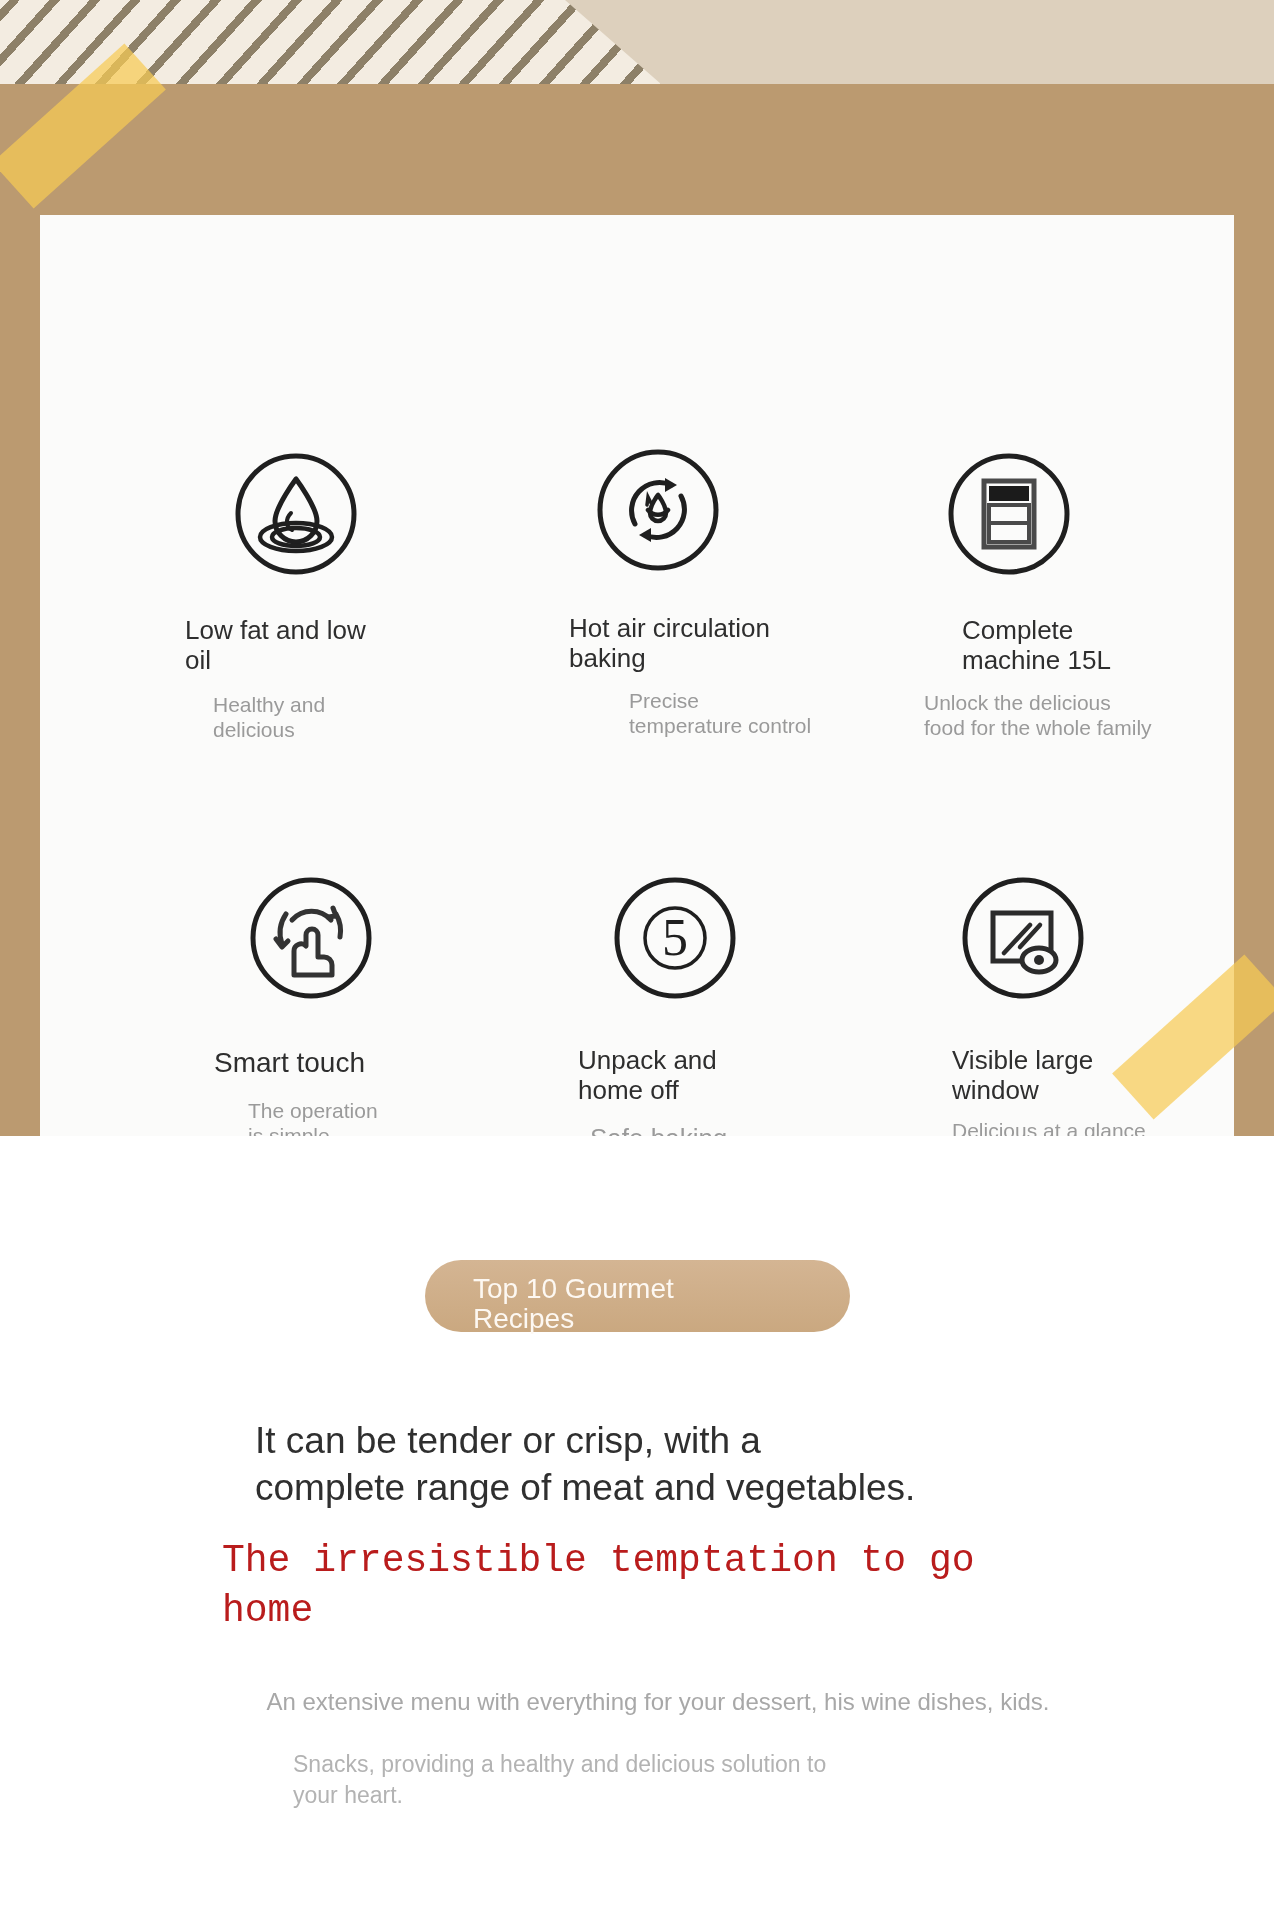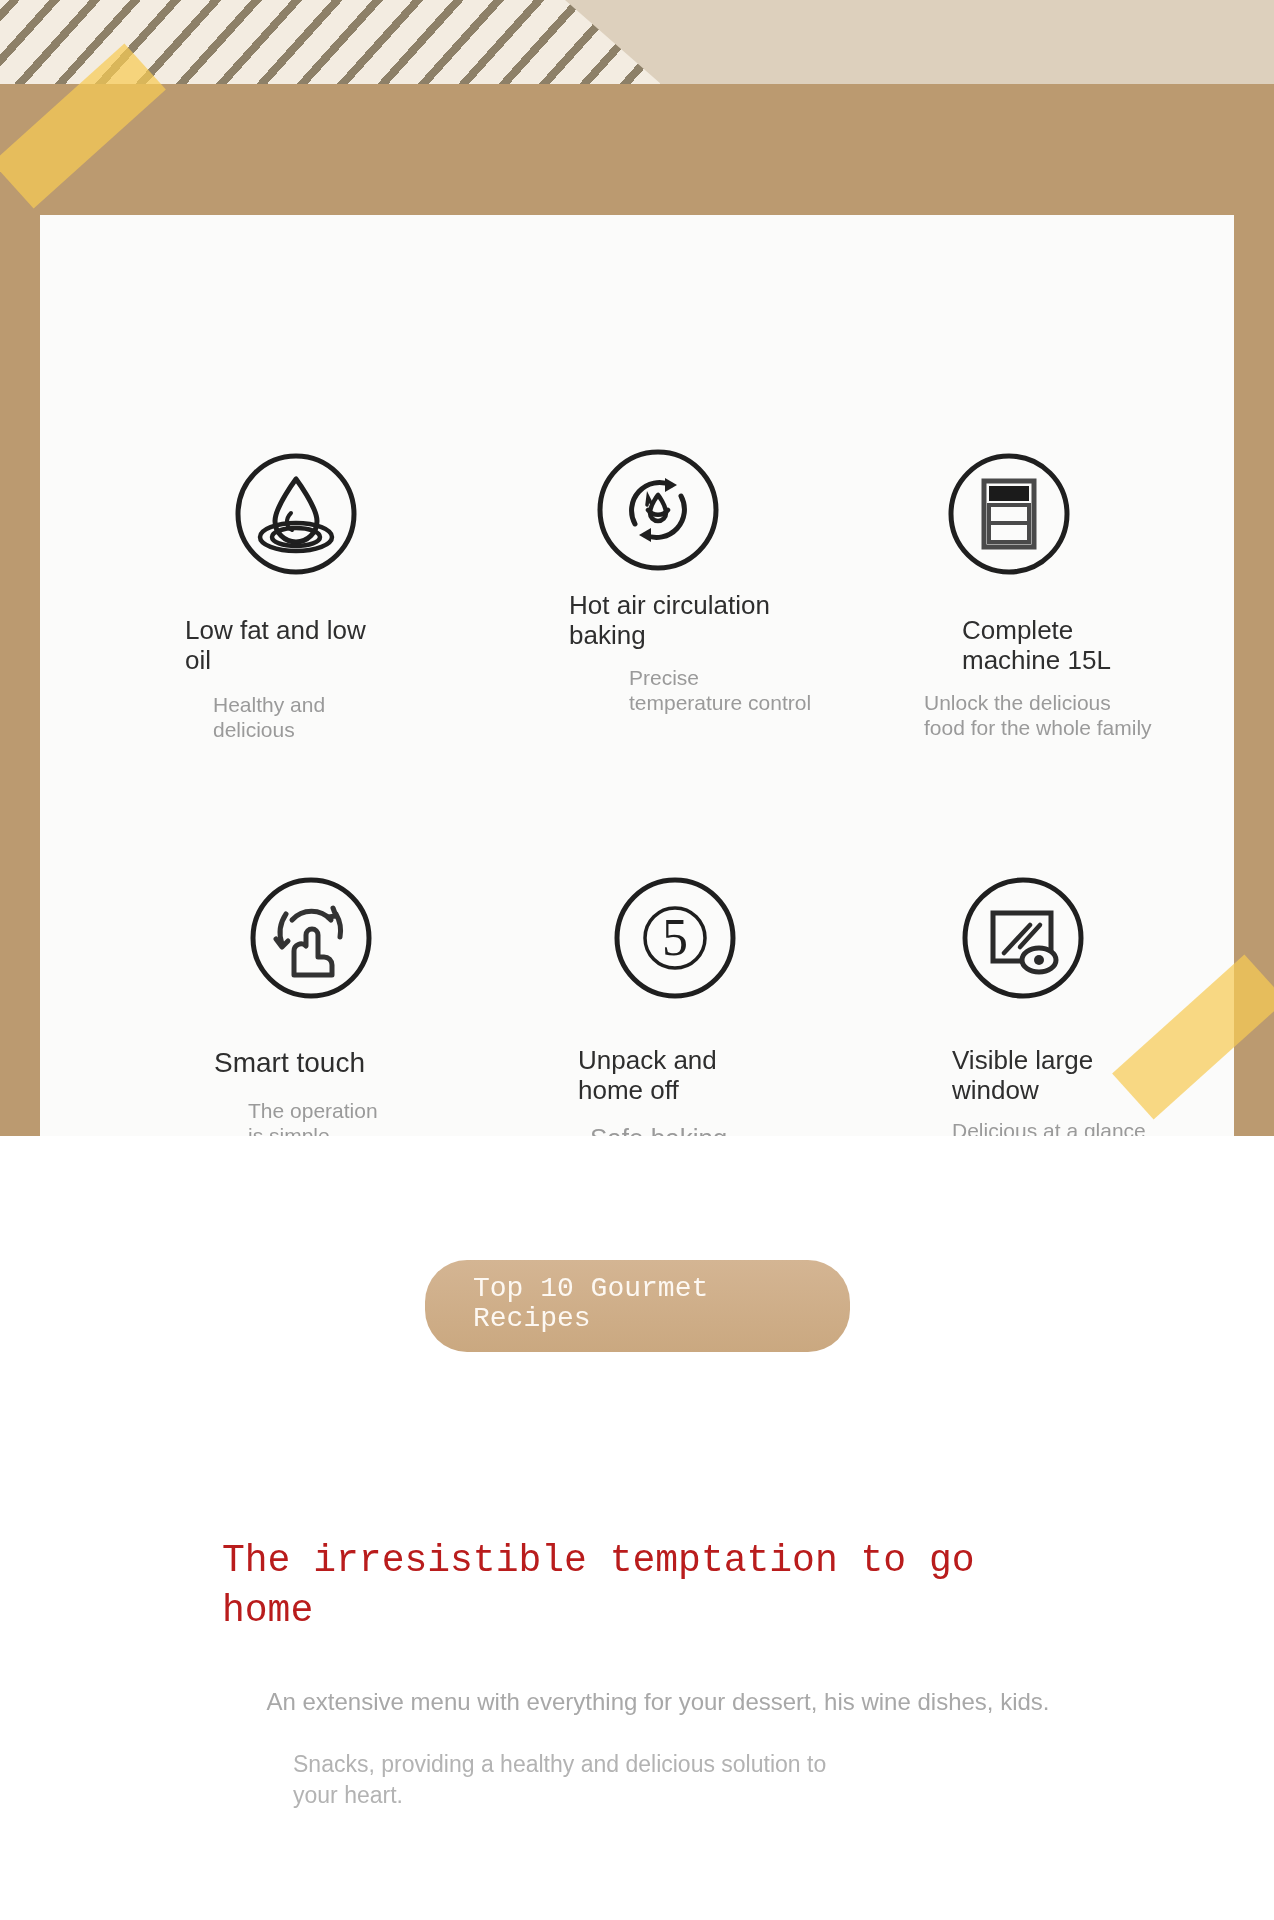--- a/index.html
+++ b/index.html
@@ -121,21 +121,21 @@
   }
 
   
   .feat-0 { top: 236px; left: 125px; }
   .feat-0 .icon-wrap { margin-left: 68px; }
   .feat-0 .f-title { margin-top: 38px; margin-left: 20px; }
   .feat-0 .f-sub   { margin-top: 18px; margin-left: 48px; }
 
   .feat-1 { top: 232px; left: 495px; }
   .feat-1 .icon-wrap { margin-left: 60px; }
-  .feat-1 .f-title { margin-top: 17px; margin-left: 34px; }
+  .feat-1 .f-title { margin-top: 40px; margin-left: 34px; }
   .feat-1 .f-sub   { margin-top: 16px; margin-left: 94px; }
 
   .feat-2 { top: 236px; left: 860px; }
   .feat-2 .icon-wrap { margin-left: 46px; }
   .feat-2 .f-title { margin-top: 38px; margin-left: 62px; }
   .feat-2 .f-sub   { margin-top: 16px; margin-left: 24px; }
 
   .feat-3 { top: 660px; left: 138px; }
   .feat-3 .icon-wrap { margin-left: 70px; }
   .feat-3 .f-title { margin-top: 46px; margin-left: 36px; font-size: 28px; }
@@ -158,29 +158,29 @@
     width: 1274px;
     height: 784px;
     background: #ffffff;
   }
 
   .pill {
     position: absolute;
     top: 124px;
     left: 425px;
     width: 425px;
-    height: 92px;
+    height: 72px;
     border-radius: 42px;
     background: linear-gradient(180deg, #d4b593 0%, #caa880 100%);
     color: #fdf8f2;
     font-size: 28px;
     line-height: 1.08;
     padding: 14px 0 0 48px;
     white-space: pre-line;
-    font-family: Liberation Mono, monospace;
+    font-family: Liberation Sans, sans-serif;
   }
 
   .headline-1 {
     position: absolute;
     top: 282px;
     left: 255px;
     width: 870px;
     color: #2f2f2f;
     font-size: 37px;
     line-height: 1.27;
@@ -341,20 +341,22 @@
 
   <div class="tape tape-tl"></div>
   <div class="tape tape-br"></div>
 </div>
 
 <div class="lower">
 
   <div class="pill">Top 10 Gourmet
 Recipes</div>
 
+  <div class="headline-1">It can be tender or crisp, with a
+complete range of meat and vegetables.</div>
 
   <div class="headline-2">The irresistible temptation to go
 home</div>
 
   <div class="para-1">An extensive menu with everything for your dessert, his wine dishes, kids.</div>
 
   <div class="para-2">Snacks, providing a healthy and delicious solution to
 your heart.</div>
 </div>
 

